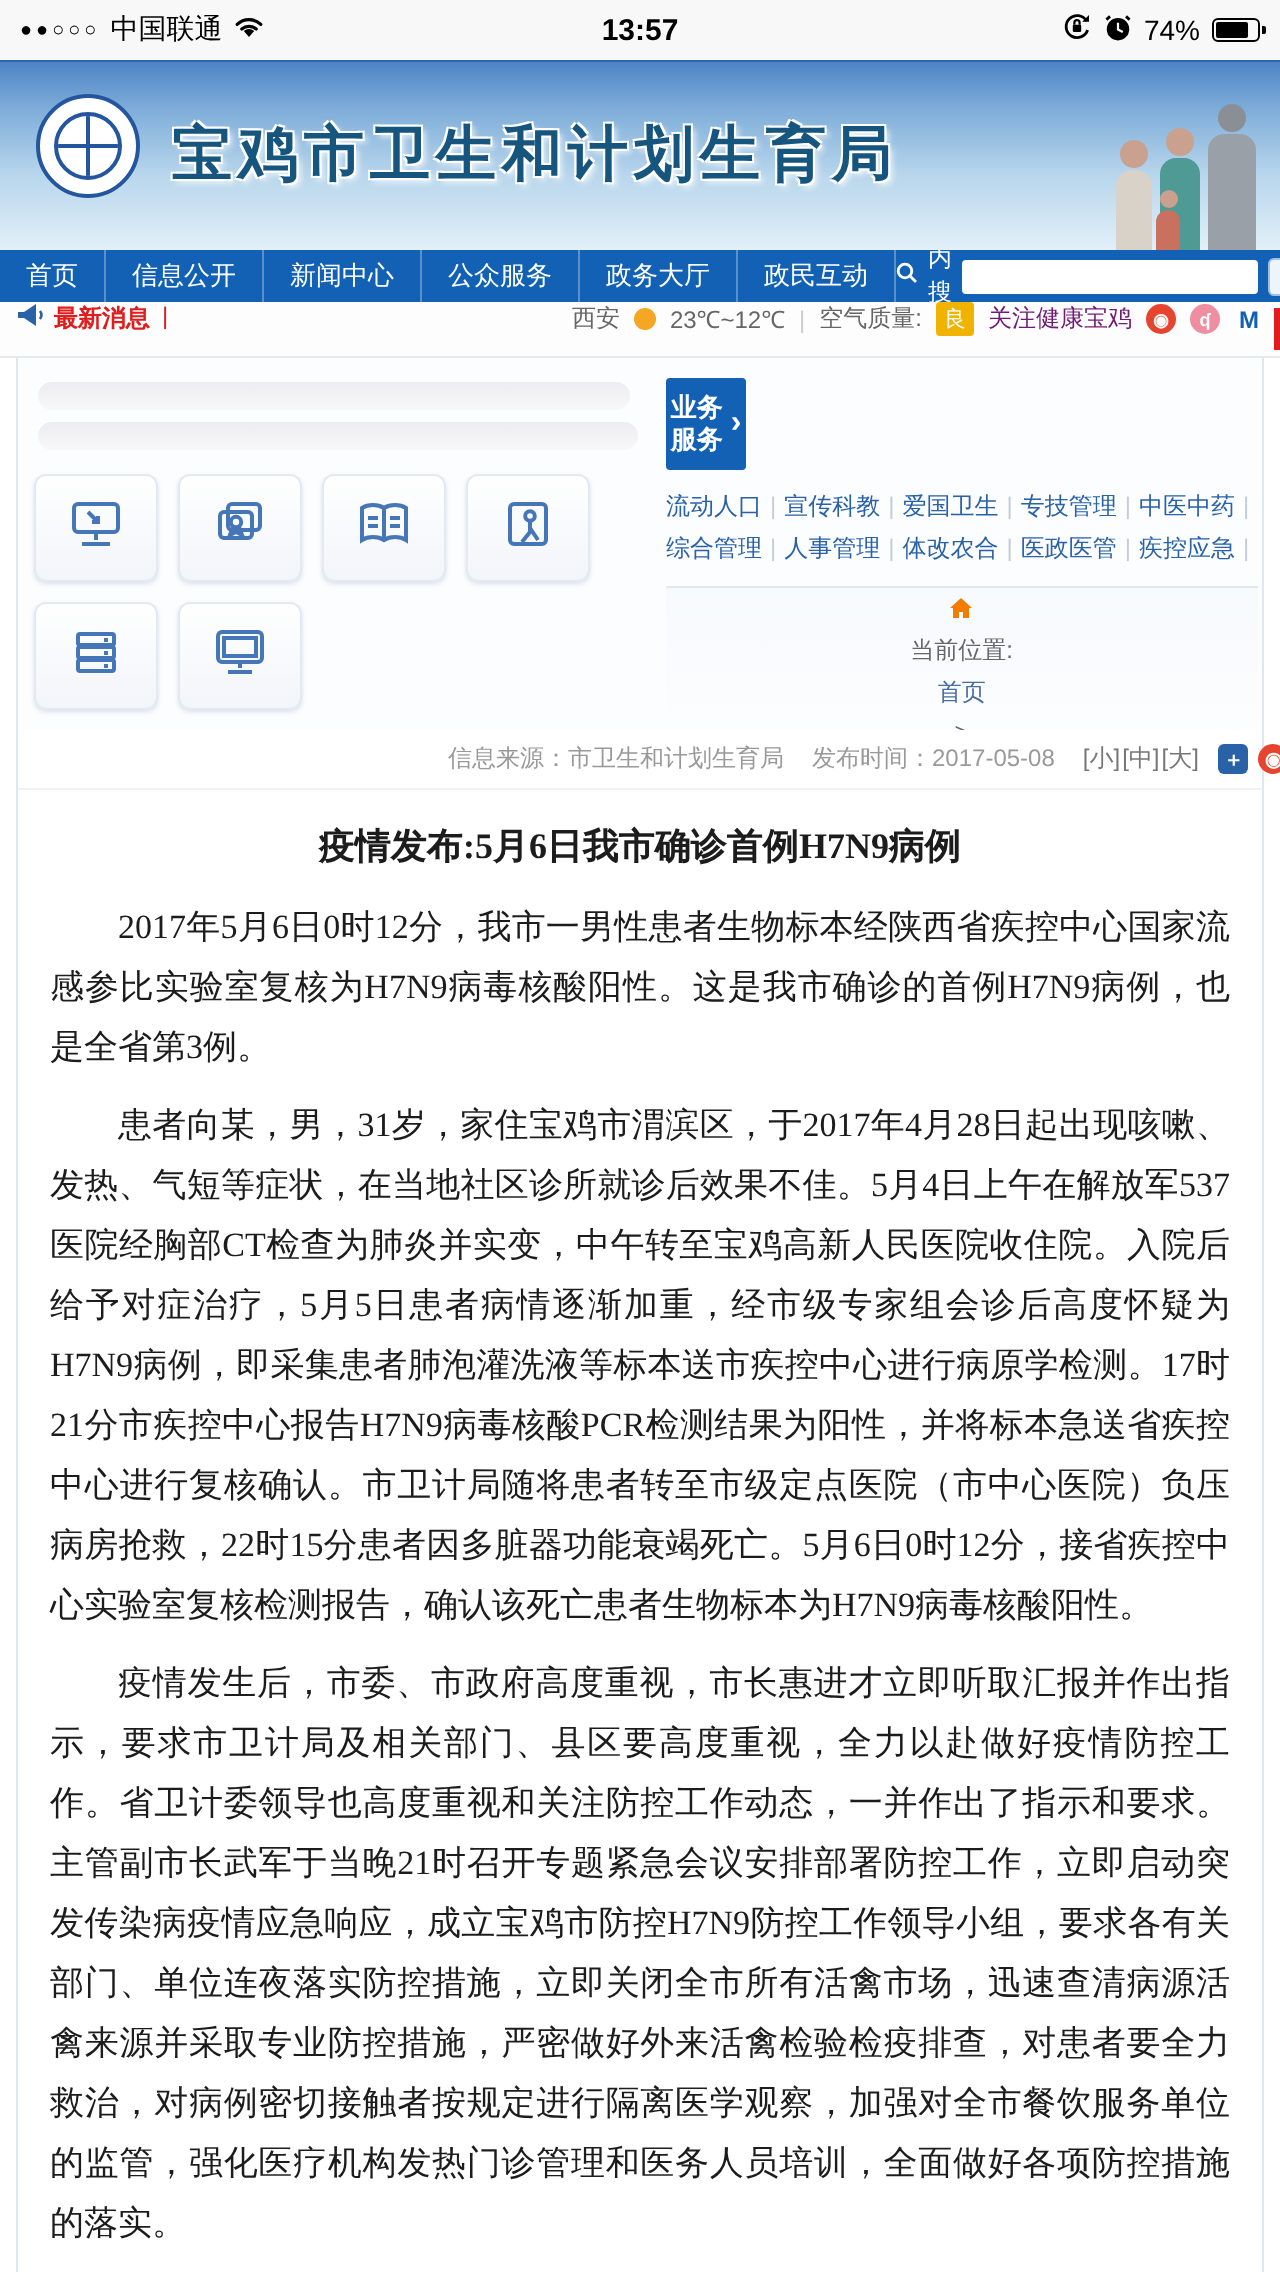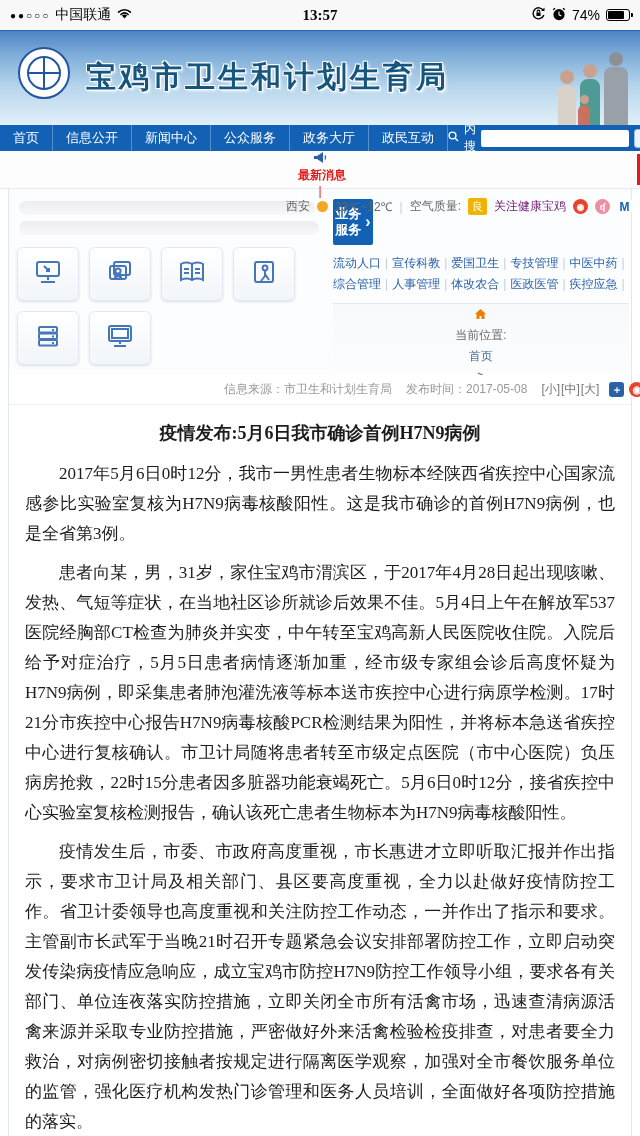--- a/index.html
+++ b/index.html
@@ -5,21 +5,21 @@
   * { box-sizing: border-box; margin: 0; padding: 0; }
   html,body { width:640px; height:1136px; overflow:hidden; background:#fff;
     font-family:"Liberation Sans",sans-serif; color:#333; }
 
   
   .status-bar { height:30px; background:#f8f8f8; display:flex; align-items:center;
     padding:0 10px; font-size:14px; color:#000; }
   .sb-left { display:flex; align-items:center; gap:5px; }
   .sb-dots { font-size:10px; letter-spacing:2px; }
   .sb-carrier { font-size:14px; }
-  .sb-time { position:absolute; left:0; right:0; text-align:center; font-size:15px; font-weight:600; pointer-events:none;font-family:Liberation Serif, serif; }
+  .sb-time { position:absolute; left:0; right:0; text-align:center; font-size:15px; font-weight:600; pointer-events:none; }
   .status-bar { position:relative; }
   .sb-right { margin-left:auto; display:flex; align-items:center; gap:6px; z-index:1; }
   .battery { width:24px; height:12px; border:1px solid #000; border-radius:3px; position:relative; }
   .battery .fill { position:absolute; left:1px; top:1px; bottom:1px; width:74%; background:#000; border-radius:1px; }
   .battery .cap { position:absolute; right:-4px; top:3px; width:2px; height:4px; background:#000; border-radius:0 1px 1px 0; }
 
   
   .banner { height:95px; position:relative; overflow:hidden;
     background:linear-gradient(180deg,#4d84c6 0%,#7eadd9 25%,#b8d6ec 60%,#e2f0f9 100%);
     border-top:1px solid #2a66ad; }
@@ -38,22 +38,22 @@
   
   .nav { height:26px; background:#1261b5; display:flex; align-items:center; font-size:13px; }
   .nav-item { color:#fff; padding:0 13px; height:100%; display:flex; align-items:center;
     border-right:1px solid rgba(255,255,255,.3); cursor:pointer; white-space:nowrap; }
   .nav-search { margin-left:auto; display:flex; align-items:center; gap:5px; padding-right:8px; color:#fff; font-size:12px; }
   .nav-search input { width:148px; height:17px; border:none; border-radius:2px; background:#fff; padding:0 4px; font-size:11px; }
   .search-btn { height:19px; padding:0 8px; font-size:12px; color:#1261b5; background:#eef4fb;
     border:1px solid #9fc0e0; border-radius:3px; cursor:pointer; }
 
   
-  .ticker { height:38px; display:flex; align-items:center; padding:0 8px; font-size:12px; color:#666;
-    background:#fdfdfd; border-bottom:1px solid #e6ebf2; position:relative;flex-direction:column; }
+  .ticker { height:28px; display:flex; align-items:flex-start; padding:0 8px; font-size:12px; color:#666;
+    background:#fdfdfd; border-bottom:1px solid #e6ebf2; position:relative; }
   .ticker-label { color:#e01c1c; font-weight:700; margin-left:4px; }
   .ticker-sep { color:#e01c1c; margin:0 6px; }
   .ticker-right { margin-left:auto; display:flex; align-items:center; gap:7px; }
   .aqi-badge { background:#f0b400; color:#fff; font-size:11px; padding:1px 4px; border-radius:2px; }
   .follow { color:#701a75; }
   .mini-ic { width:15px; height:15px; border-radius:3px; display:inline-flex; align-items:center;
     justify-content:center; color:#fff; font-size:9px; font-weight:700; }
   .ticker-red-edge { position:absolute; right:0; top:3px; bottom:3px; width:3px; background:#e01c1c; }
 
   

